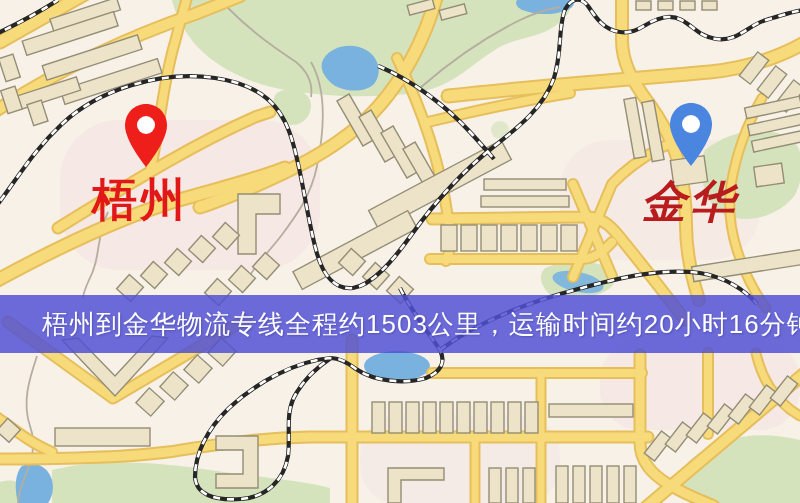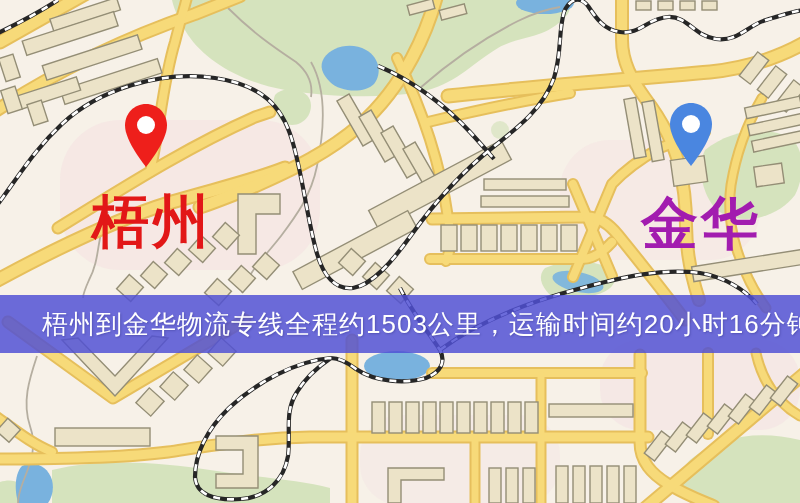--- a/index.html
+++ b/index.html
@@ -5,25 +5,25 @@
   html,body{margin:0;padding:0;background:#e8e8e8;}
   .screen{
     position:relative;width:800px;height:503px;overflow:hidden;
     font-family:"Liberation Sans","DejaVu Sans",sans-serif;
     background:#f7f1e8;
   }
   .map-svg{position:absolute;left:0;top:0;}
   .marker{position:absolute;pointer-events:auto;}
   .marker .pin{display:block;}
   .pin-label{
-    position:absolute;font-weight:700;font-size:57px;line-height:1;
-    letter-spacing:3px;white-space:nowrap;margin-top:16px;
+    position:absolute;font-weight:700;font-size:45px;line-height:1;
+    letter-spacing:3px;white-space:nowrap;
   }
   .pin-label.origin{color:#e21717;}
-  .pin-label.dest{color:#a21caf;}
+  .pin-label.dest{color:#b91c1c;font-style:italic;}
   .banner{
     position:absolute;left:0;top:295px;width:800px;height:58px;
     background:rgba(80,80,212,0.84);
     display:flex;align-items:center;
   }
   .banner-text{
     color:#ffffff;font-size:26px;letter-spacing:1px;
     padding-left:42px;white-space:nowrap;
     text-shadow:1px 1px 2px rgba(40,40,120,0.35);
   }

